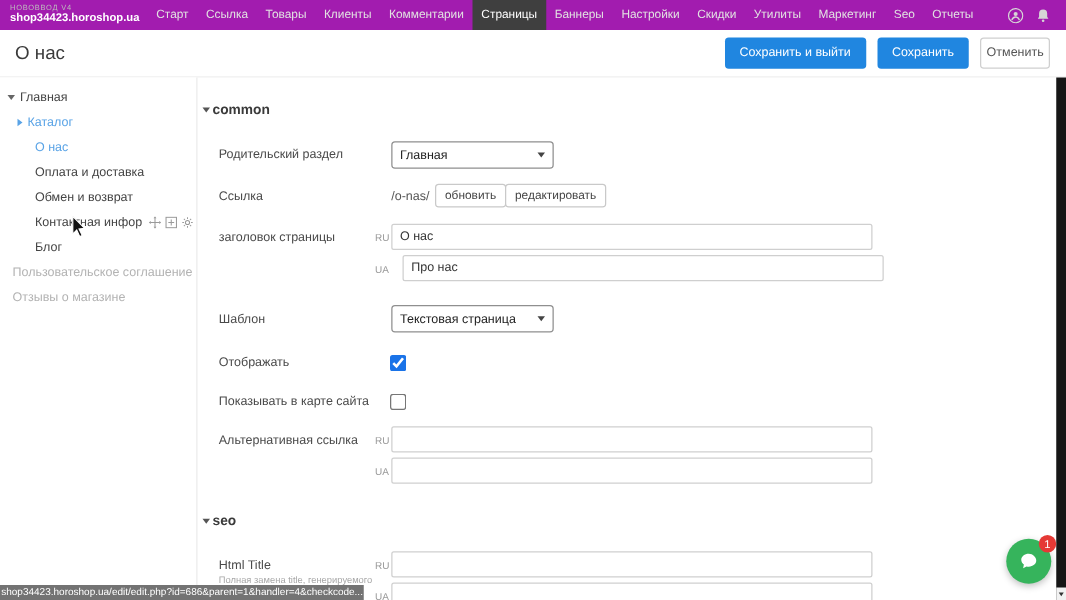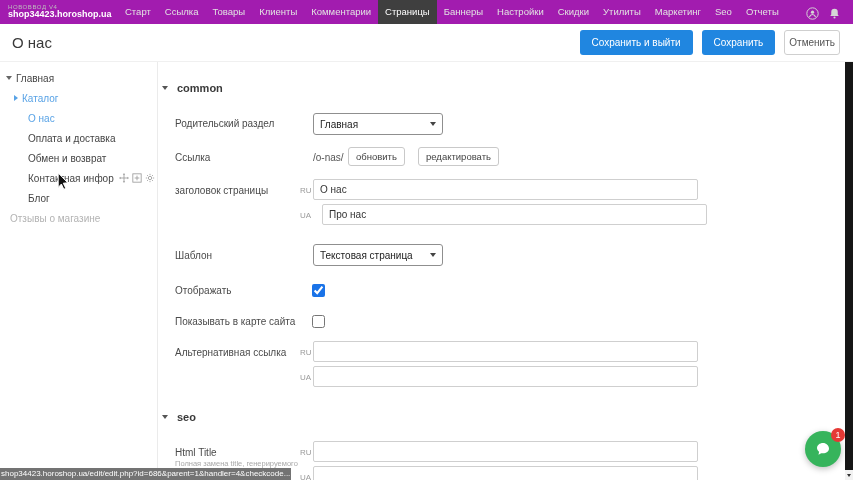--- a/index.html
+++ b/index.html
@@ -33,21 +33,21 @@
   .ind-1 { padding-left:14px; }
   .ind-2 { padding-left:24px; }
   .c-blue { color:#59a3e6; }
   .c-gray { color:#b3b3b3; }
   .tri-down { width:0; height:0; border-left:3.5px solid transparent; border-right:3.5px solid transparent; border-top:4.5px solid #666; display:inline-block; }
   .tri-right-blue { width:0; height:0; border-top:3.5px solid transparent; border-bottom:3.5px solid transparent; border-left:4.5px solid #59a3e6; display:inline-block; }
   .row-icons { display:flex; gap:3px; margin-left:5px; align-items:center; }
   .mini-icon { width:10px; height:10px; display:inline-block; }
 
   
-  .section-header { position:absolute; display:flex; align-items:center; gap:9px; font-size:11px; font-weight:bold; color:#3a3a3a; cursor:pointer; }
+  .section-header { position:absolute; display:flex; align-items:center; gap:2px; font-size:11px; font-weight:bold; color:#3a3a3a; cursor:pointer; }
   .sec-tri { width:0; height:0; border-left:3.5px solid transparent; border-right:3.5px solid transparent; border-top:4.5px solid #555; }
   .f-label { position:absolute; font-size:10px; color:#4a4a4a; white-space:nowrap; }
   .f-note { position:absolute; font-size:7.5px; color:#a8a8a8; width:135px; line-height:1.2; }
   .lang-tag { position:absolute; font-size:8px; color:#9a9a9a; }
   .txt { position:absolute; width:385px; height:21px; border:1px solid #cfcfcf; border-radius:2px; font-size:10px; color:#333; padding:0 6px; font-family:inherit; background:#fff; }
   .select { position:absolute; width:130px; height:22px; border:1px solid #8f8f8f; border-radius:3px; background:#fff; display:flex; align-items:center; font-size:10px; color:#222; padding:0 6px; cursor:pointer; }
   .select .arrow { margin-left:auto; width:0; height:0; border-left:3.5px solid transparent; border-right:3.5px solid transparent; border-top:4px solid #444; }
   .btn-small { position:absolute; background:#fff; border:1px solid #c9c9c9; border-radius:3px; font-size:9.5px; color:#444; padding:3px 7px; cursor:pointer; font-family:inherit; }
   .link-value { position:absolute; font-size:10px; color:#555; }
   .chk { position:absolute; width:13px; height:13px; accent-color:#1a73e8; cursor:pointer; }
@@ -156,20 +156,23 @@
               <path d="M6 1v1.6M6 9.4V11M1 6h1.6M9.4 6H11M2.5 2.5l1.1 1.1M8.4 8.4l1.1 1.1M9.5 2.5L8.4 3.6M3.6 8.4L2.5 9.5" stroke="#9a9a9a"></path>
             </svg>
         </span>
 
       </span>
     </div>
     <div class="tree-item ind-2">
       <span class="lbl">Блог</span>
     </div>
     <div class="tree-item ind-root c-gray">
+      <span class="lbl">Пользовательское соглашение</span>
+    </div>
+    <div class="tree-item ind-root c-gray">
       <span class="lbl">Отзывы о магазине</span>
     </div>
   </div>
   <div class="side-divider"></div>
 
   <div>
 
     <div class="section-header" style="left:162px; top:82px;">
       <span class="sec-tri"></span>
       <span>common</span>
@@ -177,21 +180,21 @@
 
     <div class="f-label" style="left:175px; top:118px;">Родительский раздел</div>
     <div class="select" style="left:313px; top:113px;">
       <span>Главная</span>
       <span class="arrow"></span>
     </div>
 
     <div class="f-label" style="left:175px; top:152px;">Ссылка</div>
     <div class="link-value" style="left:313px; top:152px;">/o-nas/</div>
     <button class="btn-small" style="left:348px; top:147px;">обновить</button>
-    <button class="btn-small" style="left:418px; top:147px;">редактировать</button>
+    <button class="btn-small" style="left:404px; top:147px;">редактировать</button>
 
     <div class="f-label" style="left:175px; top:185px;">заголовок страницы</div>
     <span class="lang-tag" style="left:300px; top:186px;">RU</span>
     <input class="txt" style="left: 313px; top: 179px;" value="О нас">
     <span class="lang-tag" style="left:300px; top:211px;">UA</span>
     <input class="txt" style="left: 322px; top: 204px;" value="Про нас">
 
     <div class="f-label" style="left:175px; top:250px;">Шаблон</div>
     <div class="select" style="left:313px; top:244px;">
       <span>Текстовая страница</span>

